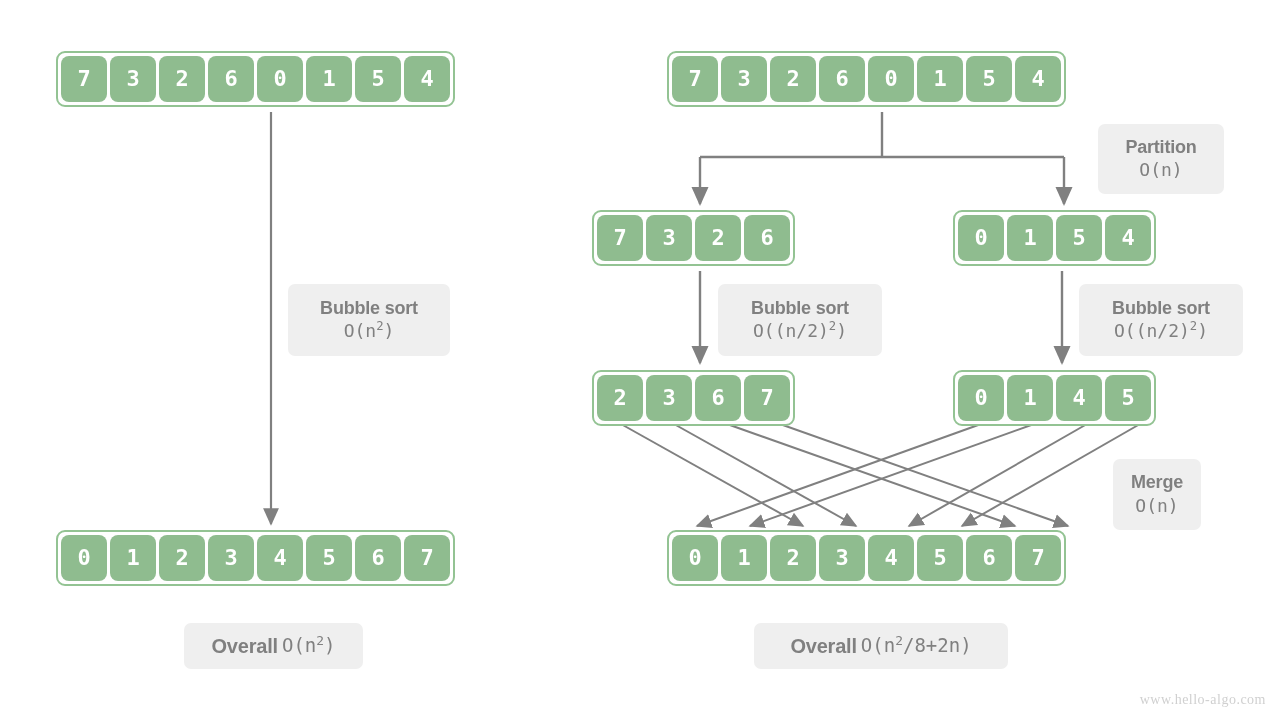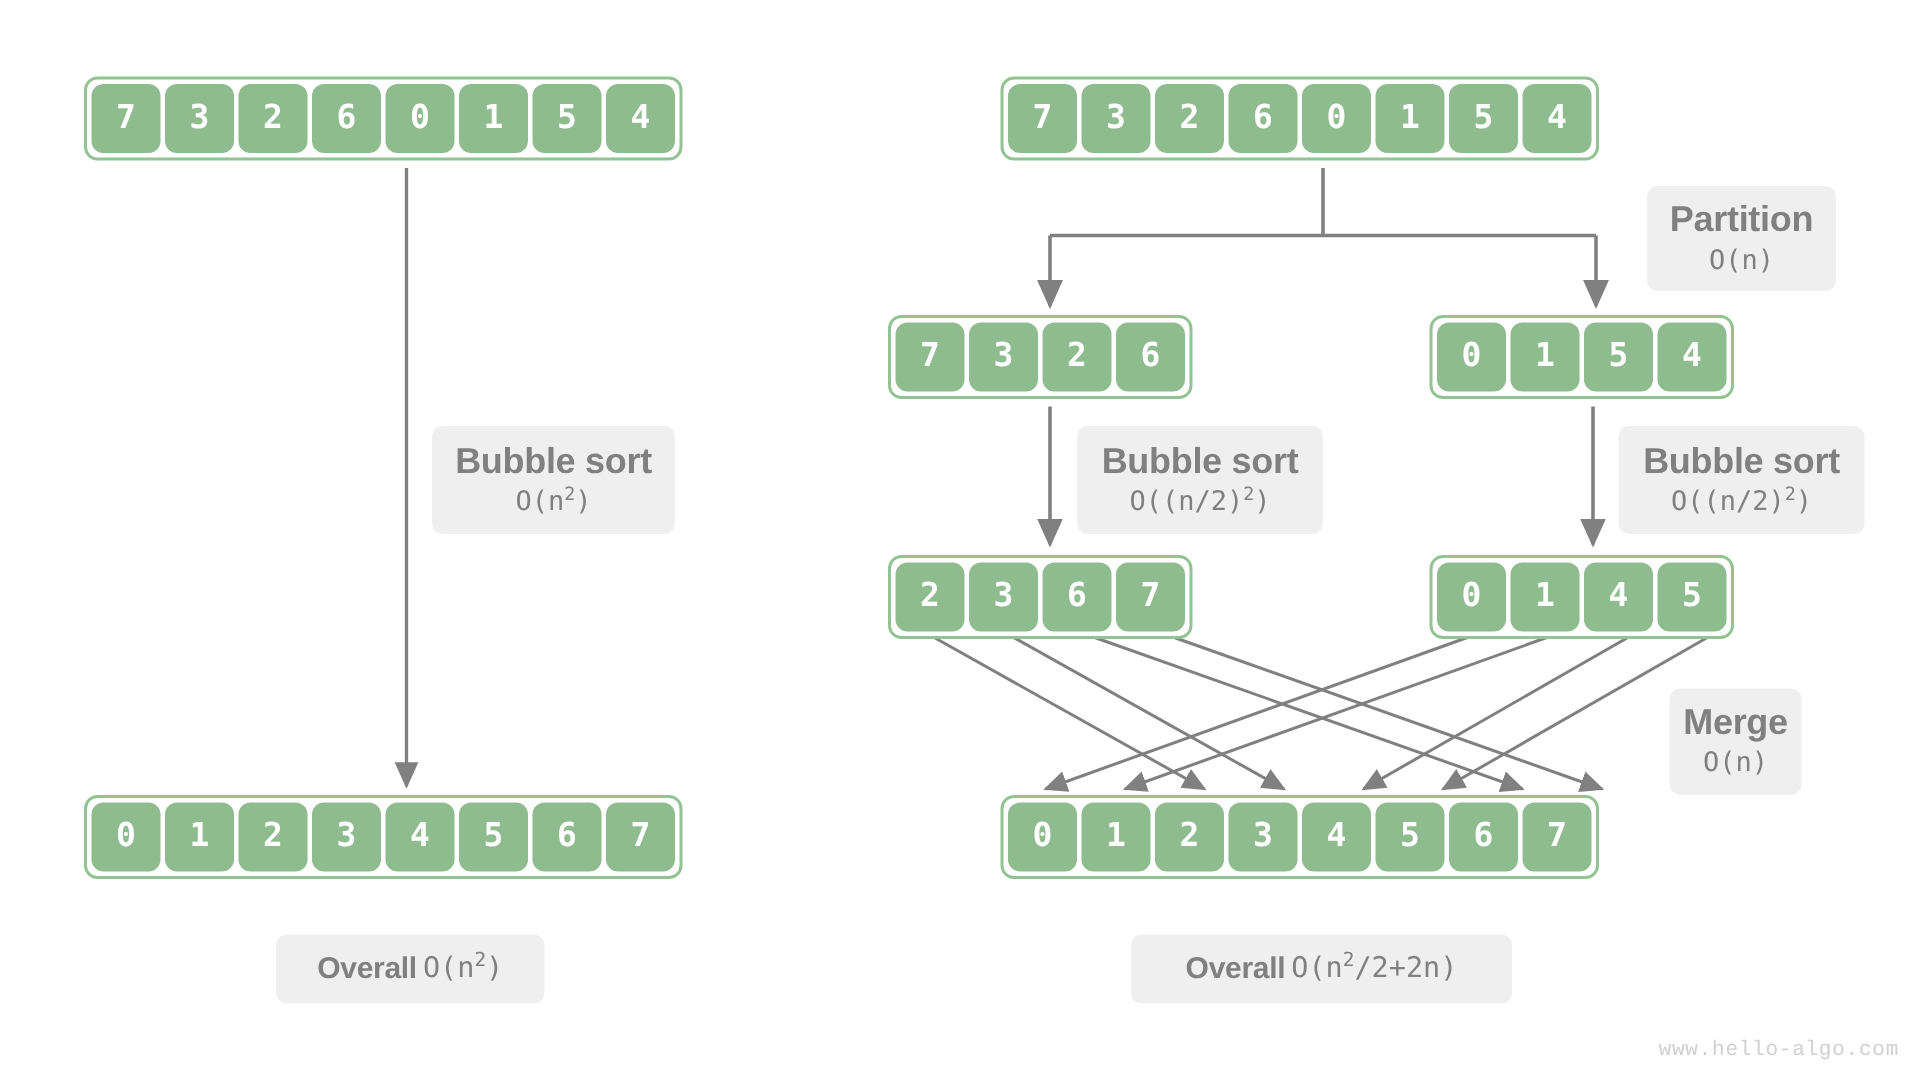--- a/index.html
+++ b/index.html
@@ -67,21 +67,21 @@
     color: #808080;
     display: flex;
     flex-direction: column;
     align-items: center;
     justify-content: center;
     padding: 10px 14px;
     text-align: center;
   }
   .note .title {
     font-family: "Liberation Sans", sans-serif;
-    font-size: 24px;
+    font-size: 18px;
     font-weight: 700;
     letter-spacing: -0.2px;
     line-height: 1.25;
     white-space: nowrap;
   }
   .note .complexity {
     font-family: "DejaVu Sans Mono", monospace;
     font-size: 18px;
     font-weight: 400;
     line-height: 1.35;
@@ -99,21 +99,21 @@
     font-size: 0.68em;
     vertical-align: super;
     line-height: 0;
   }
 
   
   #watermark {
     position: absolute;
     right: 14px;
     bottom: 12px;
-    font-family: Liberation Mono, monospace;
+    font-family: Liberation Serif, serif;
     font-size: 14px;
     color: #d0d0d0;
     letter-spacing: 0.5px;
     white-space: nowrap;
   }
 </style>
 </head>
 <body>
 
 <div id="stage">
@@ -242,17 +242,17 @@
       <div class="cell">2</div>
       <div class="cell">3</div>
       <div class="cell">4</div>
       <div class="cell">5</div>
       <div class="cell">6</div>
       <div class="cell">7</div>
     </div>
 
   <div class="note inline" style="left:754px; top:623px; width:254px; height:46px;">
     <span class="title">Overall</span>
-    <span class="complexity"><span>O(n</span><sup>2</sup><span>/2+2n)</span></span>
+    <span class="complexity"><span>O(n</span><sup>2</sup><span>/8+2n)</span></span>
   </div>
 
   <div id="watermark">www.hello-algo.com</div>
 </div>
 
 </body></html>

